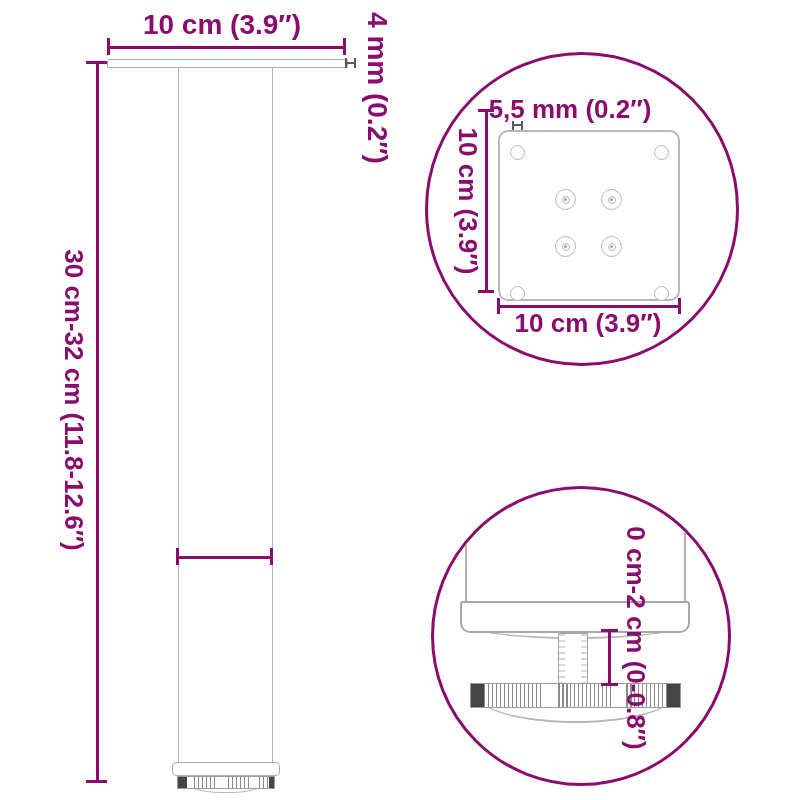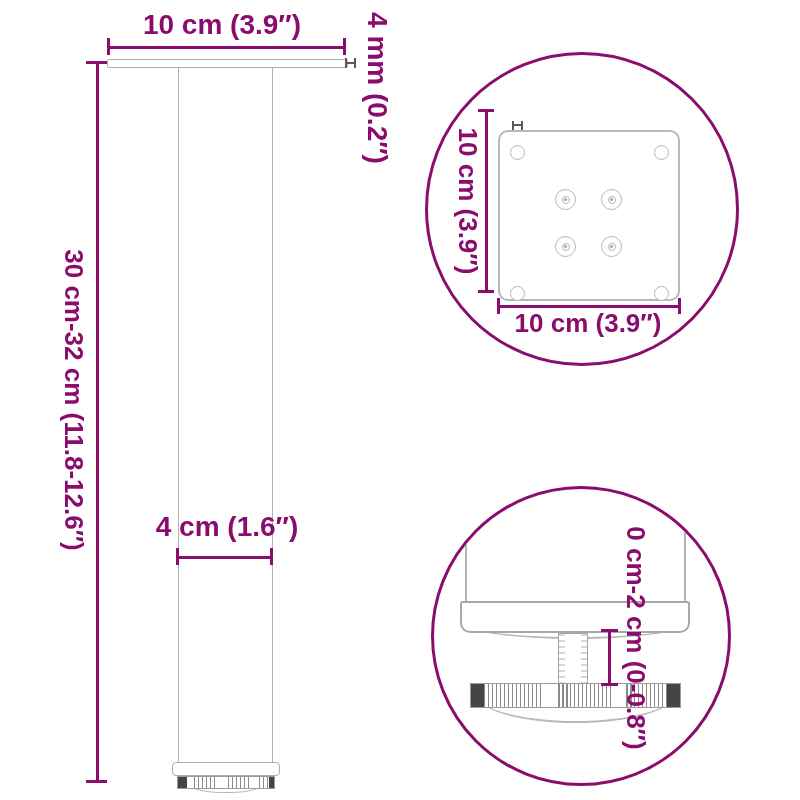--- a/index.html
+++ b/index.html
@@ -50,21 +50,20 @@
   <div class="abs bracket" style="left:345px;top:62px;width:11px;height:2px;"></div>
   <div class="lbl f28 vlbl" style="left:377px;top:88px;">4 mm (0.2″)</div>
 
   <div class="abs" style="left:178px;top:68px;width:95px;height:695px;border-left:1.5px solid #b3b3b3;border-right:1.5px solid #b3b3b3;background:#fff;"></div>
 
   <div class="abs mline" style="left:96px;top:62px;width:3px;height:720px;"></div>
   <div class="abs mline" style="left:86px;top:61px;width:21px;height:3px;"></div>
   <div class="abs mline" style="left:86px;top:780px;width:21px;height:3px;"></div>
   <div class="lbl f26 vlbl" style="left:74px;top:400px;">30 cm-32 cm (11.8-12.6″)</div>
 
-  <div class="lbl f28" style="left:227px;top:527px;">4 cm (1.6″)</div>
   <div class="abs mline" style="left:177px;top:556px;width:96px;height:3px;"></div>
   <div class="abs mline" style="left:176px;top:548px;width:3px;height:17px;"></div>
   <div class="abs mline" style="left:270px;top:548px;width:3px;height:17px;"></div>
 
   <div class="abs arc-b" style="left:183px;top:772px;width:86px;height:21px;border-bottom-width:1.5px;border-radius:0 0 45% 45% / 0 0 14px 14px;"></div>
   <div class="abs gray-b" style="left:172px;top:762px;width:108px;height:14px;border-radius:4px;"></div>
   <div class="abs knurl" style="left:177px;top:776px;width:98px;height:13px;">
     <div class="cap" style="width:9px;"></div>
     <div class="gap" style="width:7px;"></div>
     <div class="stripes" style="width:23px;"></div>
@@ -98,20 +97,21 @@
         <div class="screw-inner">
           <div class="screw-dot"></div>
         </div>
       </div>
     <div class="screw" style="left:173px;top:181px;width:19px;height:19px;">
         <div class="screw-inner">
           <div class="screw-dot"></div>
         </div>
       </div>
 
+    <div class="lbl f26" style="left:142px;top:54px;">5,5 mm (0.2″)</div>
     <div class="abs bracket" style="left:84px;top:66px;width:2px;height:9px;"></div>
     <div class="abs bracket" style="left:93px;top:66px;width:2px;height:9px;"></div>
     <div class="abs bracket" style="left:84px;top:69px;width:11px;height:2px;"></div>
 
     <div class="abs mline" style="left:57px;top:55px;width:3px;height:183px;"></div>
     <div class="abs mline" style="left:50px;top:54px;width:16px;height:3px;"></div>
     <div class="abs mline" style="left:50px;top:235px;width:16px;height:3px;"></div>
     <div class="lbl f26 vlbl" style="left:40px;top:146px;">10 cm (3.9″)</div>
 
     <div class="abs mline" style="left:70px;top:250px;width:182px;height:3px;"></div>

